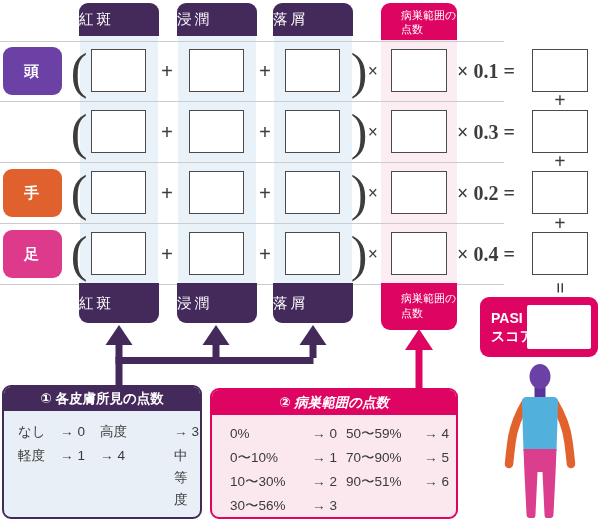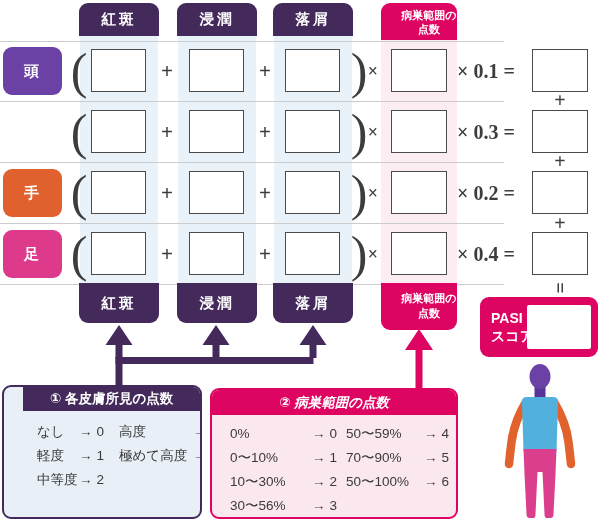--- a/index.html
+++ b/index.html
@@ -15,21 +15,21 @@
   html,body{background:#fff;}
   body{font-family:"Liberation Sans","DejaVu Sans",sans-serif;}
   .canvas{position:relative;width:600px;height:524px;background:#fff;overflow:hidden;}
 
   .stripe{position:absolute;top:36px;height:248px;}
   .stripe.blue{background:var(--stripe-blue);width:78px;}
   .stripe.pinkbg{background:var(--stripe-pink);width:76px;}
 
   .sep{position:absolute;left:0;width:504px;height:1px;background:var(--separator);}
 
-  .tab{position:absolute;color:#fff;font-weight:bold;text-align:center;}
+  .tab{position:absolute;color:#fff;font-weight:normal;text-align:left;}
   .tab.dark{background:var(--purple-dark);width:80px;font-size:14.5px;letter-spacing:3px;}
   .tab.top{top:3px;height:33px;line-height:33px;border-radius:9px 9px 0 0;}
   .tab.bottom{top:283px;height:40px;line-height:40px;border-radius:0 0 9px 9px;}
   .tab.pinkbg{background:var(--pink);width:76px;font-size:11px;line-height:14px;letter-spacing:0;}
   .tab.pinkbg.top{height:37px;padding-top:5px;}
   .tab.pinkbg.bottom{height:47px;padding-top:8px;line-height:15px;}
   .tab.pinkbg span{display:block;padding-left:20px;}
 
   .rowlabel{position:absolute;left:3px;width:59px;height:48px;border-radius:9px;color:#fff;
     font-weight:bold;font-size:15px;letter-spacing:2px;display:flex;align-items:center;justify-content:center;}
@@ -47,21 +47,21 @@
   .veq{left:548px;width:24px;font-size:20px;line-height:22px;font-weight:bold;transform:rotate(90deg);}
 
   .pasi{position:absolute;left:480px;top:297px;width:118px;height:60px;background:var(--pink);border-radius:9px;}
   .pasi .lbl{position:absolute;left:11px;top:12px;color:#fff;font-weight:bold;font-size:14px;line-height:18px;}
   .pasi .score{position:absolute;left:47px;top:8px;width:64px;height:44px;background:#fff;border-radius:2px;}
 
   .arrows{position:absolute;left:0;top:320px;}
   .figure{position:absolute;left:500px;top:364px;}
 
   .legend{position:absolute;border-radius:9px;overflow:hidden;}
-  .legend.l1{left:2px;top:385px;width:200px;height:134px;border:2px solid var(--purple-dark);background:var(--legend-skin-bg);padding-left:19px;}
+  .legend.l1{left:2px;top:385px;width:200px;height:134px;border:2px solid var(--purple-dark);background:var(--legend-skin-bg);}
   .legend.l2{left:210px;top:388px;width:248px;height:131px;border:2px solid var(--pink);background:var(--legend-area-bg);}
   .legend-h{color:#fff;font-weight:bold;font-size:13.5px;text-align:center;}
   .l1 .legend-h{background:var(--purple-dark);height:24px;line-height:24px;}
   .l2 .legend-h{background:var(--pink);height:25px;line-height:25px;font-style:italic;}
   .legend-body{display:grid;color:#3a3a3a;font-size:13.5px;line-height:22px;row-gap:2px;}
   .l1 .legend-body{padding:10px 0 0 14px;grid-template-columns:42px 40px 74px auto;}
   .l2 .legend-body{padding:8px 0 0 18px;grid-template-columns:82px 34px 78px auto;}
   .lv i,.lv b{font-style:normal;font-weight:normal;}
   .lv b{margin-left:4px;}
 </style>
@@ -197,41 +197,40 @@
 
   <div class="legend l1">
     <div class="legend-h">① 各皮膚所見の点数</div>
     <div class="legend-body">
       <span class="ll">なし</span>
       <span class="lv"><i>→</i><b>0</b></span>
       <span class="ll">高度</span>
       <span class="lv"><i>→</i><b>3</b></span>
       <span class="ll">軽度</span>
       <span class="lv"><i>→</i><b>1</b></span>
-      <span class="ll">極めて高度</span>
       <span class="lv"><i>→</i><b>4</b></span>
       <span class="ll">中等度</span>
       <span class="lv"><i>→</i><b>2</b></span>
     </div>
   </div>
 
   <div class="legend l2">
     <div class="legend-h">② 病巣範囲の点数</div>
     <div class="legend-body">
       <span class="ll">0%</span>
       <span class="lv"><i>→</i><b>0</b></span>
       <span class="ll">50〜59%</span>
       <span class="lv"><i>→</i><b>4</b></span>
       <span class="ll">0〜10%</span>
       <span class="lv"><i>→</i><b>1</b></span>
       <span class="ll">70〜90%</span>
       <span class="lv"><i>→</i><b>5</b></span>
       <span class="ll">10〜30%</span>
       <span class="lv"><i>→</i><b>2</b></span>
-      <span class="ll">50〜100%</span>
+      <span class="ll">90〜51%</span>
       <span class="lv"><i>→</i><b>6</b></span>
       <span class="ll">30〜56%</span>
       <span class="lv"><i>→</i><b>3</b></span>
     </div>
   </div>
 
   <svg class="figure" width="80" height="160" viewBox="0 0 80 160">
     <g style="fill:none;stroke:var(--figure-arms);stroke-width:8.5;stroke-linecap:round">
       <path d="M26,38 Q14,58 11.5,78 Q10,90 9,100"></path>
       <path d="M54,38 Q66,58 68.5,78 Q70,90 71,100"></path>

